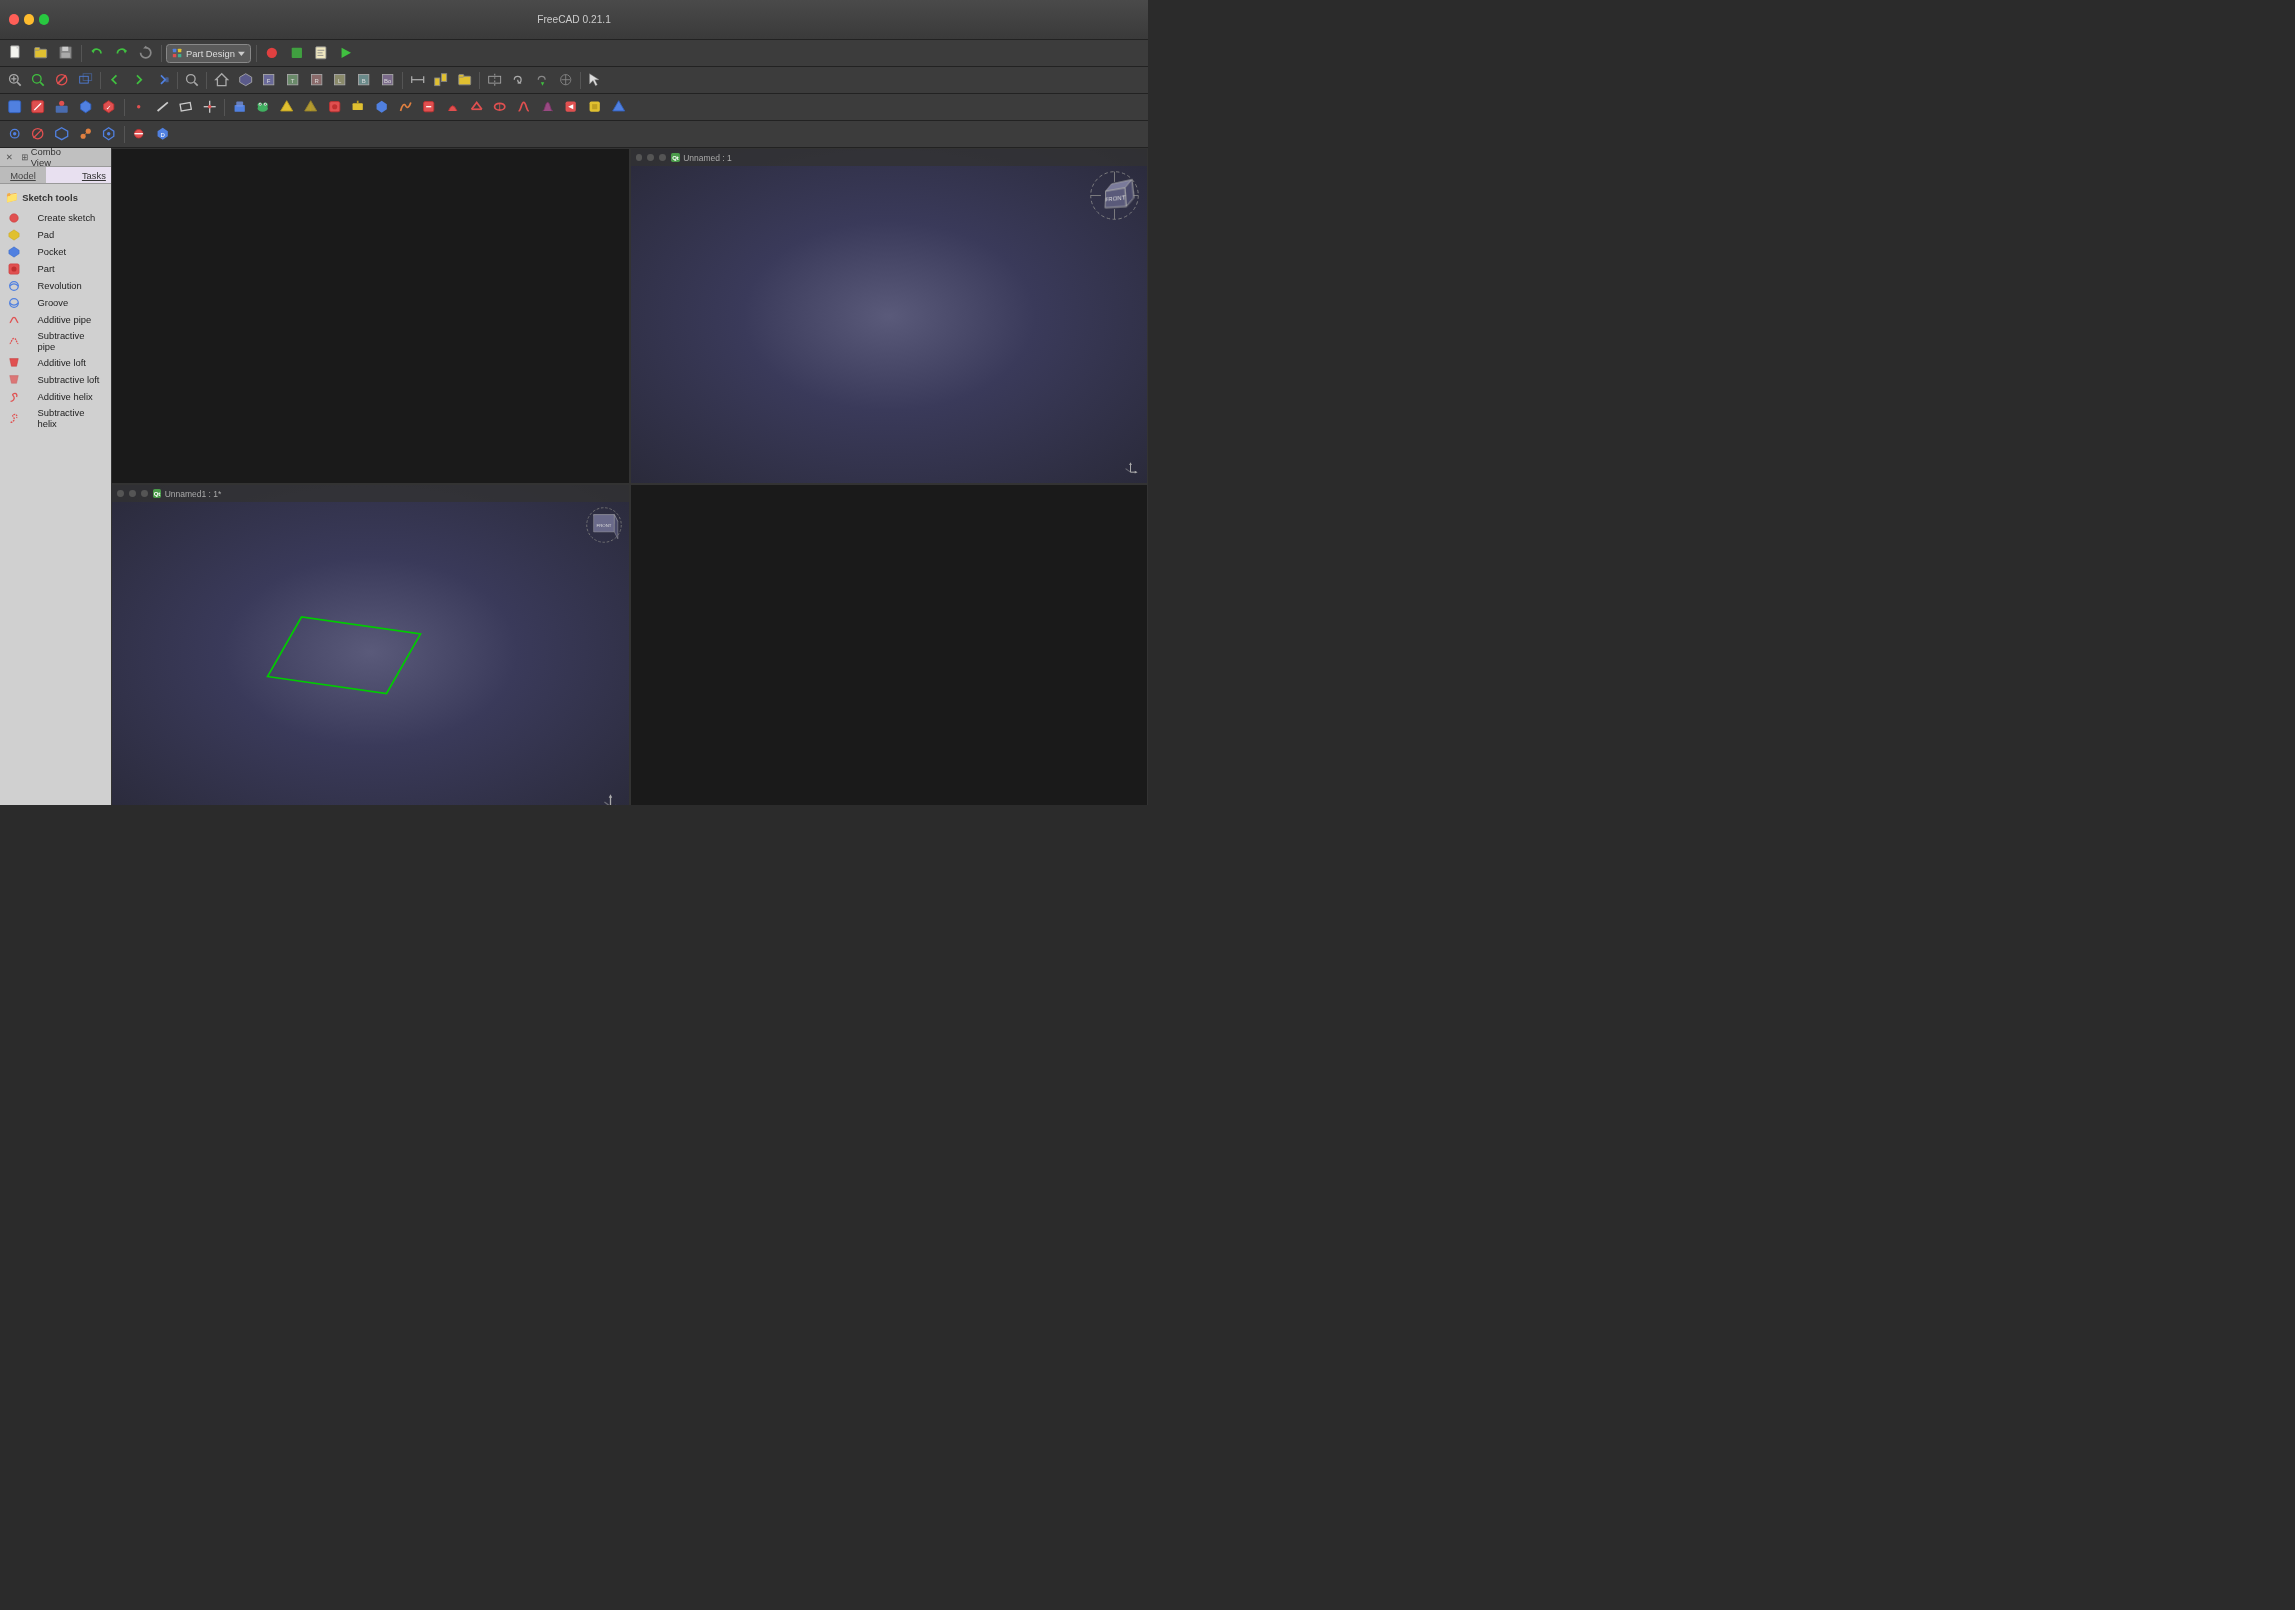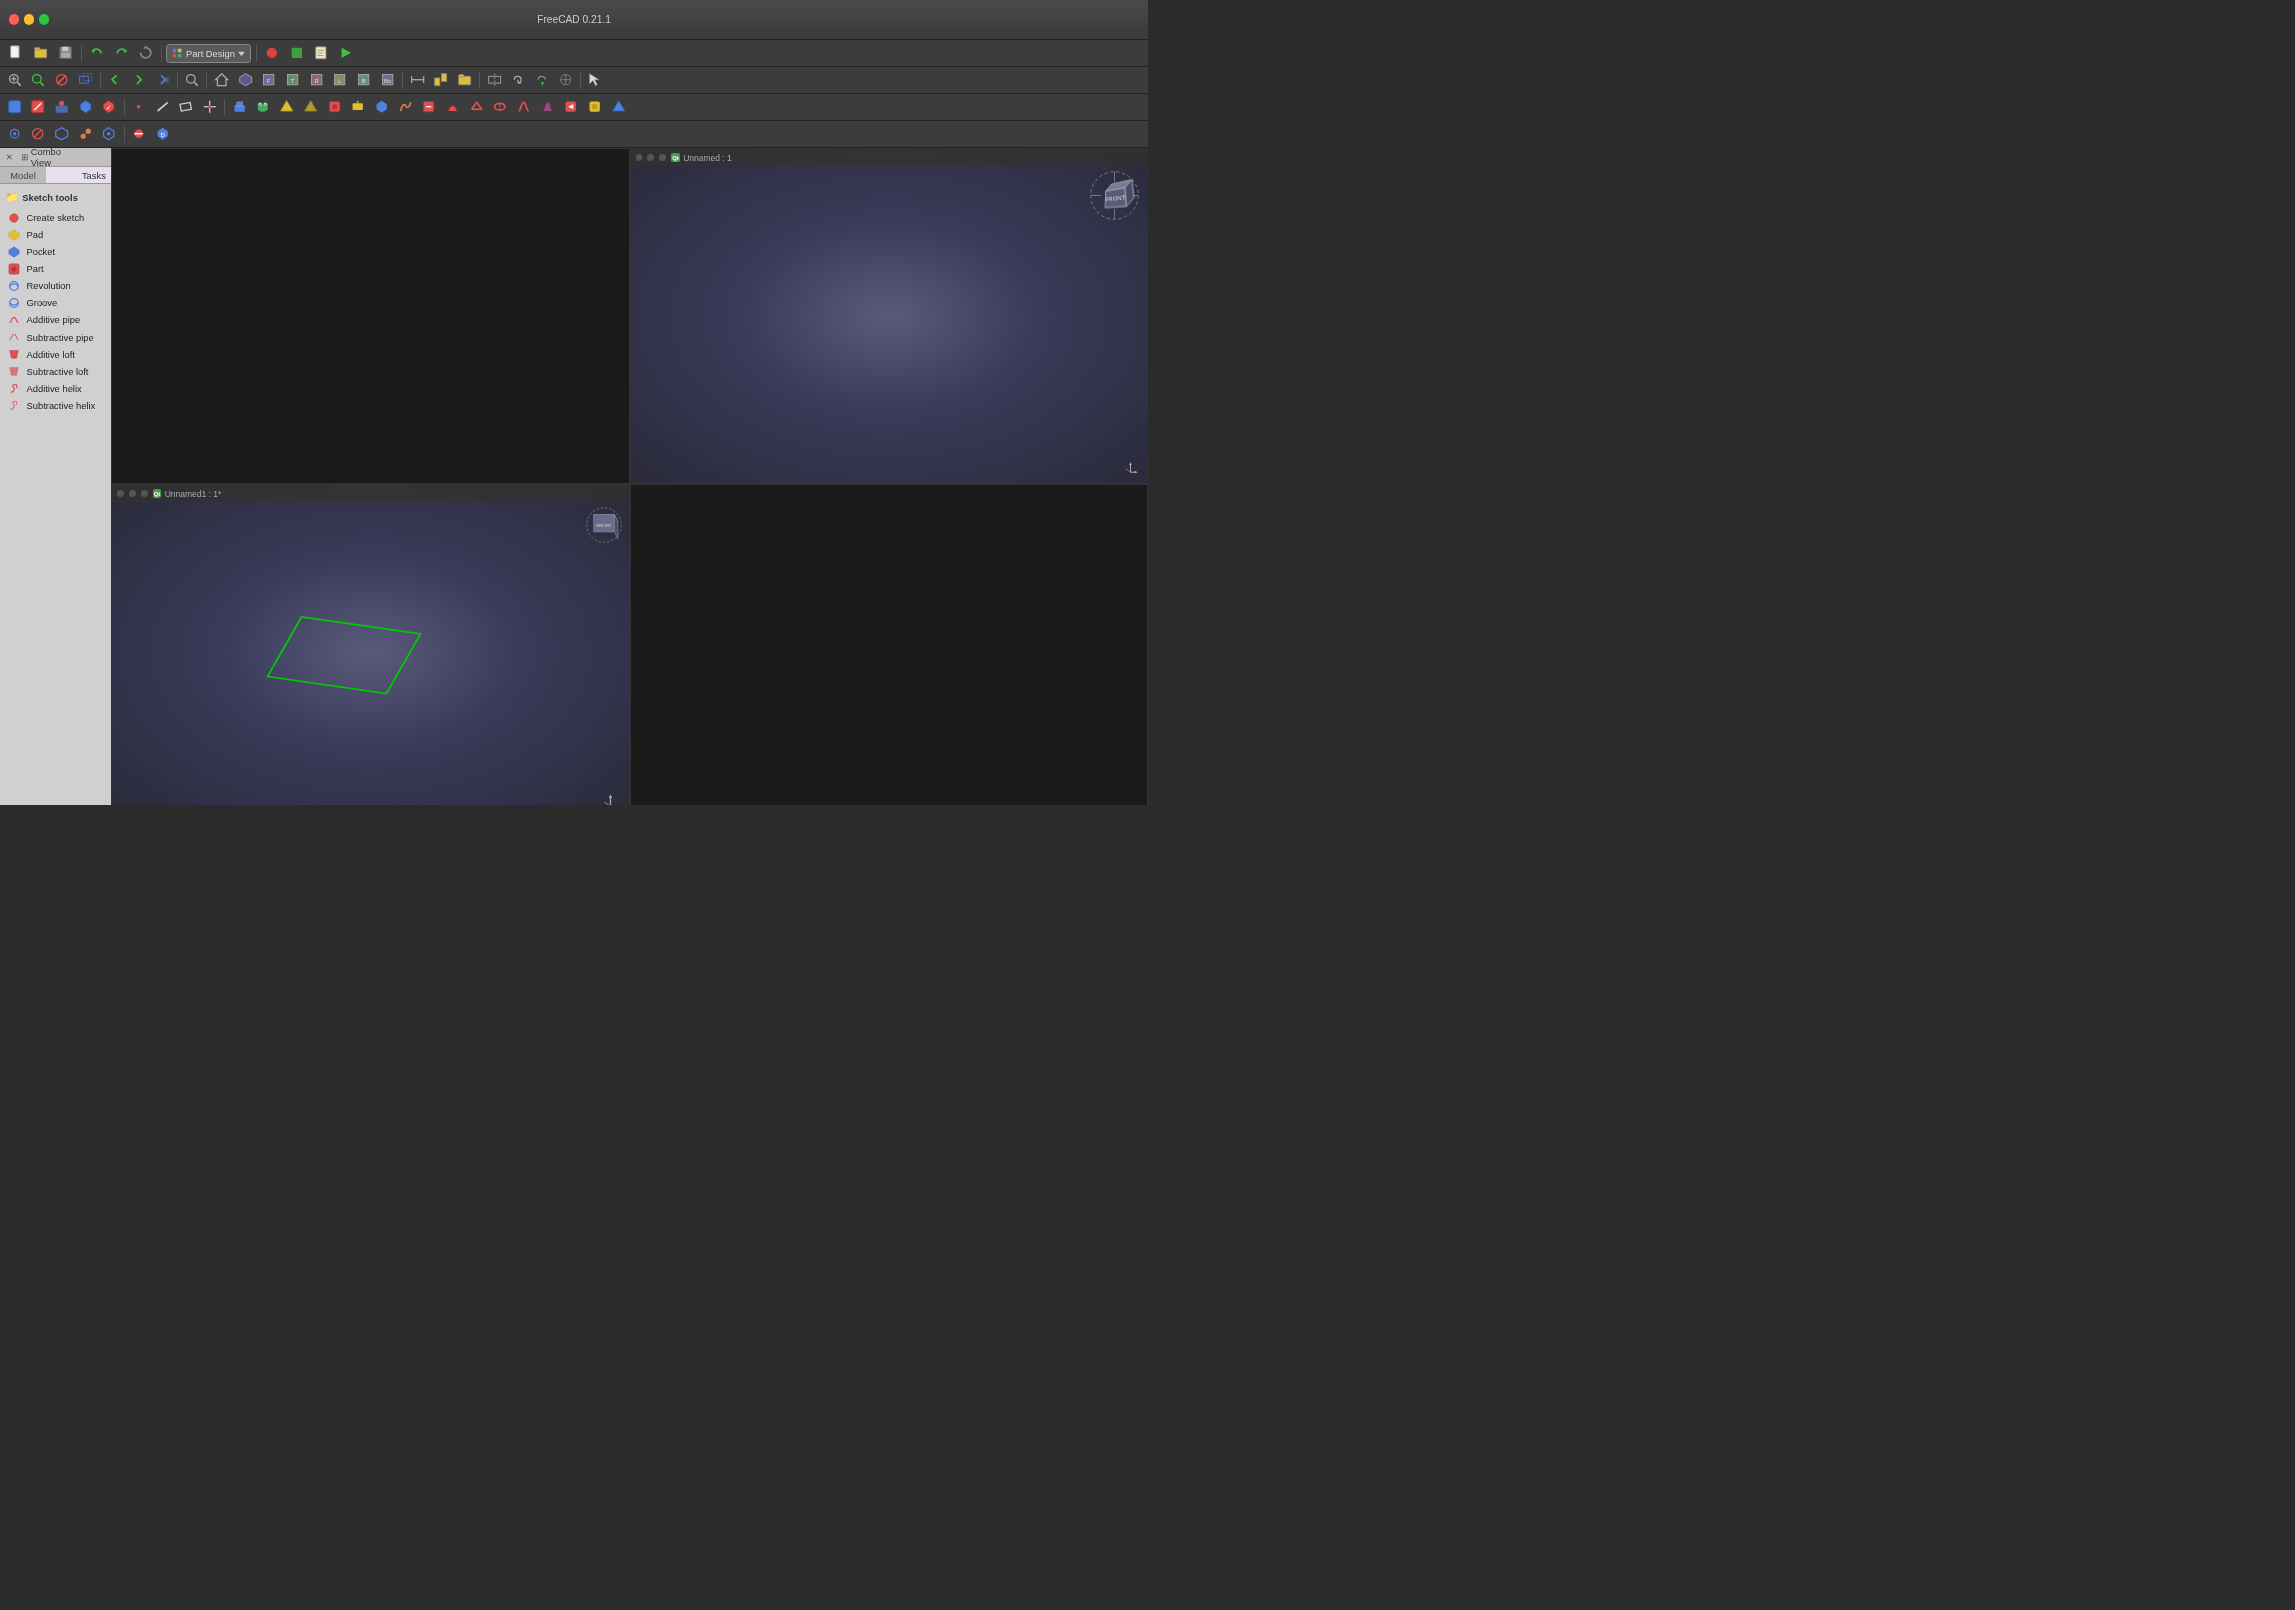--- a/index.html
+++ b/index.html
@@ -129,20 +129,21 @@
       background: #bbb;
       border-bottom: 0.9px solid #999;
     }
     .tab-btn {
       padding: 2.6px 10.2px;
       font-size: 9.4px;
       cursor: pointer;
       border: none;
       background: transparent;
       color: #444;
+      text-decoration: underline;
     }
     .tab-btn.active {
       background: #e8e0f0;
       color: #333;
       font-weight: 500;
       padding-left: 36px;
     }
     #sidebar-content {
       padding: 5.1px 3.4px;
       overflow-y: auto;
@@ -154,21 +155,21 @@
       color: #333;
       display: flex;
       align-items: center;
       gap: 3.4px;
       margin-bottom: 3.4px;
       padding: 1.7px 1.7px;
     }
     .sidebar-item {
       display: flex;
       align-items: center;
-      gap: 6px;
+      gap: 17px;
       padding: 1.7px 3.4px;
       font-size: 9.4px;
       color: #222;
       cursor: pointer;
       border-radius: 1.7px;
     }
     .item-icon {
       width: 13.7px;
       height: 13.7px;
       flex-shrink: 0;

